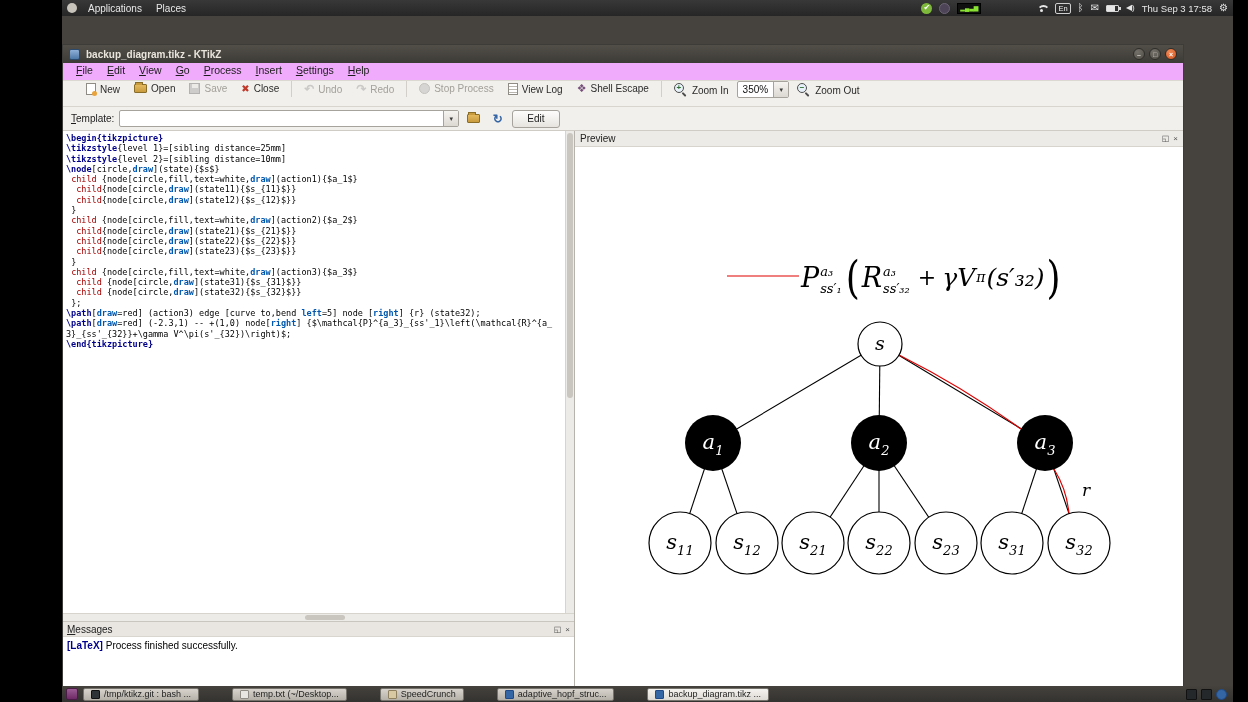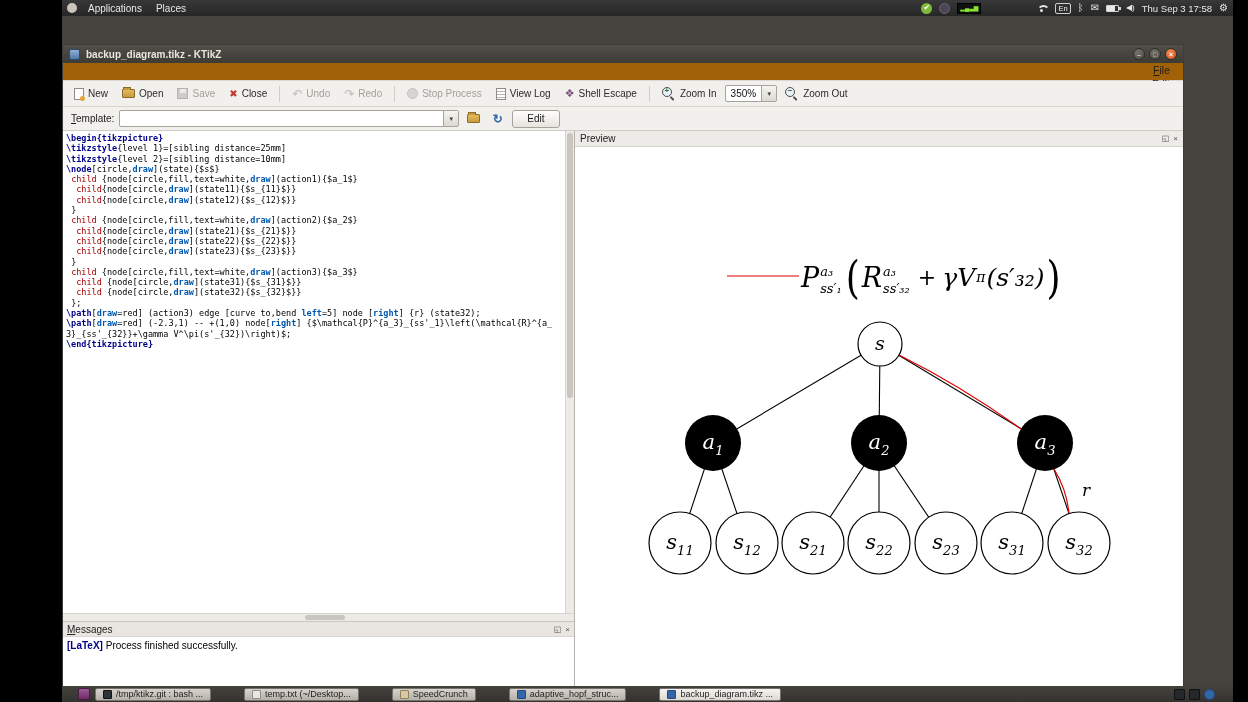--- a/index.html
+++ b/index.html
@@ -32,26 +32,26 @@
   .app-window { position:absolute; left:0; top:16px; width:1122px; height:664px; background:#f0eeea;
     border:1px solid #3e3c38; display:flex; flex-direction:column;margin-top:28px; }
   .titlebar { height:18px; background:linear-gradient(#524f49,#3d3b36); color:#e9e5dd; font-size:10px; font-weight:bold;
     display:flex; align-items:center; gap:6px; padding:0 6px; }
   .win-icon { width:11px; height:11px; border-radius:2px; background:linear-gradient(#8fb0d8,#4f79a8); border:1px solid #2c4a6e; }
   .win-controls { margin-left:auto; display:flex; gap:4px; }
   .wc { width:12px; height:12px; border-radius:50%; background:radial-gradient(circle at 35% 30%,#74716a,#504d47);
     border:1px solid #2f2d29; color:#d6d2ca; font-size:7px; display:flex; align-items:center; justify-content:center; line-height:1; }
   .wc.close { background:radial-gradient(circle at 35% 30%,#f08a57,#d9541e); color:#fff; }
 
-  .menubar { height:18px; background:#a16207; border-bottom:1px solid #dbd8d2; display:flex; align-items:flex-end;
-    padding:0 6px; font-size:10.5px; color:#1c1c1c;flex-direction:column; }
+  .menubar { height:18px; background:#f0abfc; border-bottom:1px solid #dbd8d2; display:flex; align-items:flex-start;
+    padding:0 6px; font-size:10.5px; color:#1c1c1c; }
   .menu-item { display:inline-block; padding:1px 7px; }
   .accel::first-letter { text-decoration:underline; }
 
-  .toolbar { height:26px; background:#f2f0ec; border-bottom:1px solid #d8d5cf; display:flex; align-items:center; padding:0 5px; gap:2px; }
+  .toolbar { height:26px; background:#f2f0ec; border-bottom:1px solid #d8d5cf; display:flex; align-items:flex-start; padding:0 17px; gap:2px; }
   .tbtn { display:flex; align-items:center; gap:4px; padding:2px 6px; font-size:10px; color:#2b2b2b; border-radius:3px; white-space:nowrap; }
   .tbtn.disabled { color:#a3a09a; }
   .tbtn.disabled .ic, .tbtn.disabled .glyph { opacity:.45; filter:grayscale(1); }
   .tsep { width:1px; height:16px; background:#d2cfc9; margin:0 4px; }
   .glyph { font-size:11px; line-height:1; }
   .g-close { color:#c0392b; font-size:10px; }
   .g-undo, .g-redo { color:#b89c4e; font-size:12px; font-weight:bold; }
   .g-shell { color:#75507b; font-size:11px; }
   .ic { display:inline-block; }
   .ic-page { width:10px; height:12px; background:#fff; border:1px solid #8f8c86; position:relative; }
@@ -116,21 +116,21 @@
   .f-op { font-size:22px; margin:0 5px; font-style:normal; }
   .f-it { font-size:25px; font-style:italic; }
   .f-sup { font-size:14px; font-style:italic; vertical-align:9px; }
 
   .statusbar { height:16px; background:#edebe7; border-top:1px solid #c9c6c0; display:flex; align-items:center;
     justify-content:flex-end; font-size:10px; color:#333; padding:0 8px; }
   .sb-sep { width:1px; height:10px; background:#c5c2bc; margin:0 7px; }
 
   
   .taskbar { position:absolute; left:0; bottom:0; width:100%; height:16px; background:linear-gradient(#45423d,#343230);
-    display:flex; align-items:center; padding:0 16px; gap:5px; }
+    display:flex; align-items:center; padding:0 4px; gap:5px; }
   .tb-launcher { width:12px; height:12px; border-radius:2px; background:linear-gradient(#9b5b94,#6e2a66); border:1px solid #4a1c45; }
   .task-item { height:13px; display:flex; align-items:center; gap:4px; padding:0 7px; margin-right:28px;
     background:linear-gradient(#d8d4cd,#b5b1a9); border:1px solid #76736d; border-radius:2px; font-size:9px; color:#1e1e1e;
     white-space:nowrap; overflow:hidden; max-width:160px; }
   .task-item.active { background:linear-gradient(#f5f3f0,#ddd9d3); }
   .tb-ico { width:9px; height:9px; border-radius:1px; flex:0 0 auto; }
   .tb-ico.term { background:#2e3436; border:1px solid #111; }
   .tb-ico.doc { background:#e8e6e2; border:1px solid #8f8c86; }
   .tb-ico.calc { background:#d9c9a3; border:1px solid #8f8060; }
   .tb-ico.blue { background:#3465a4; border:1px solid #204a87; }

